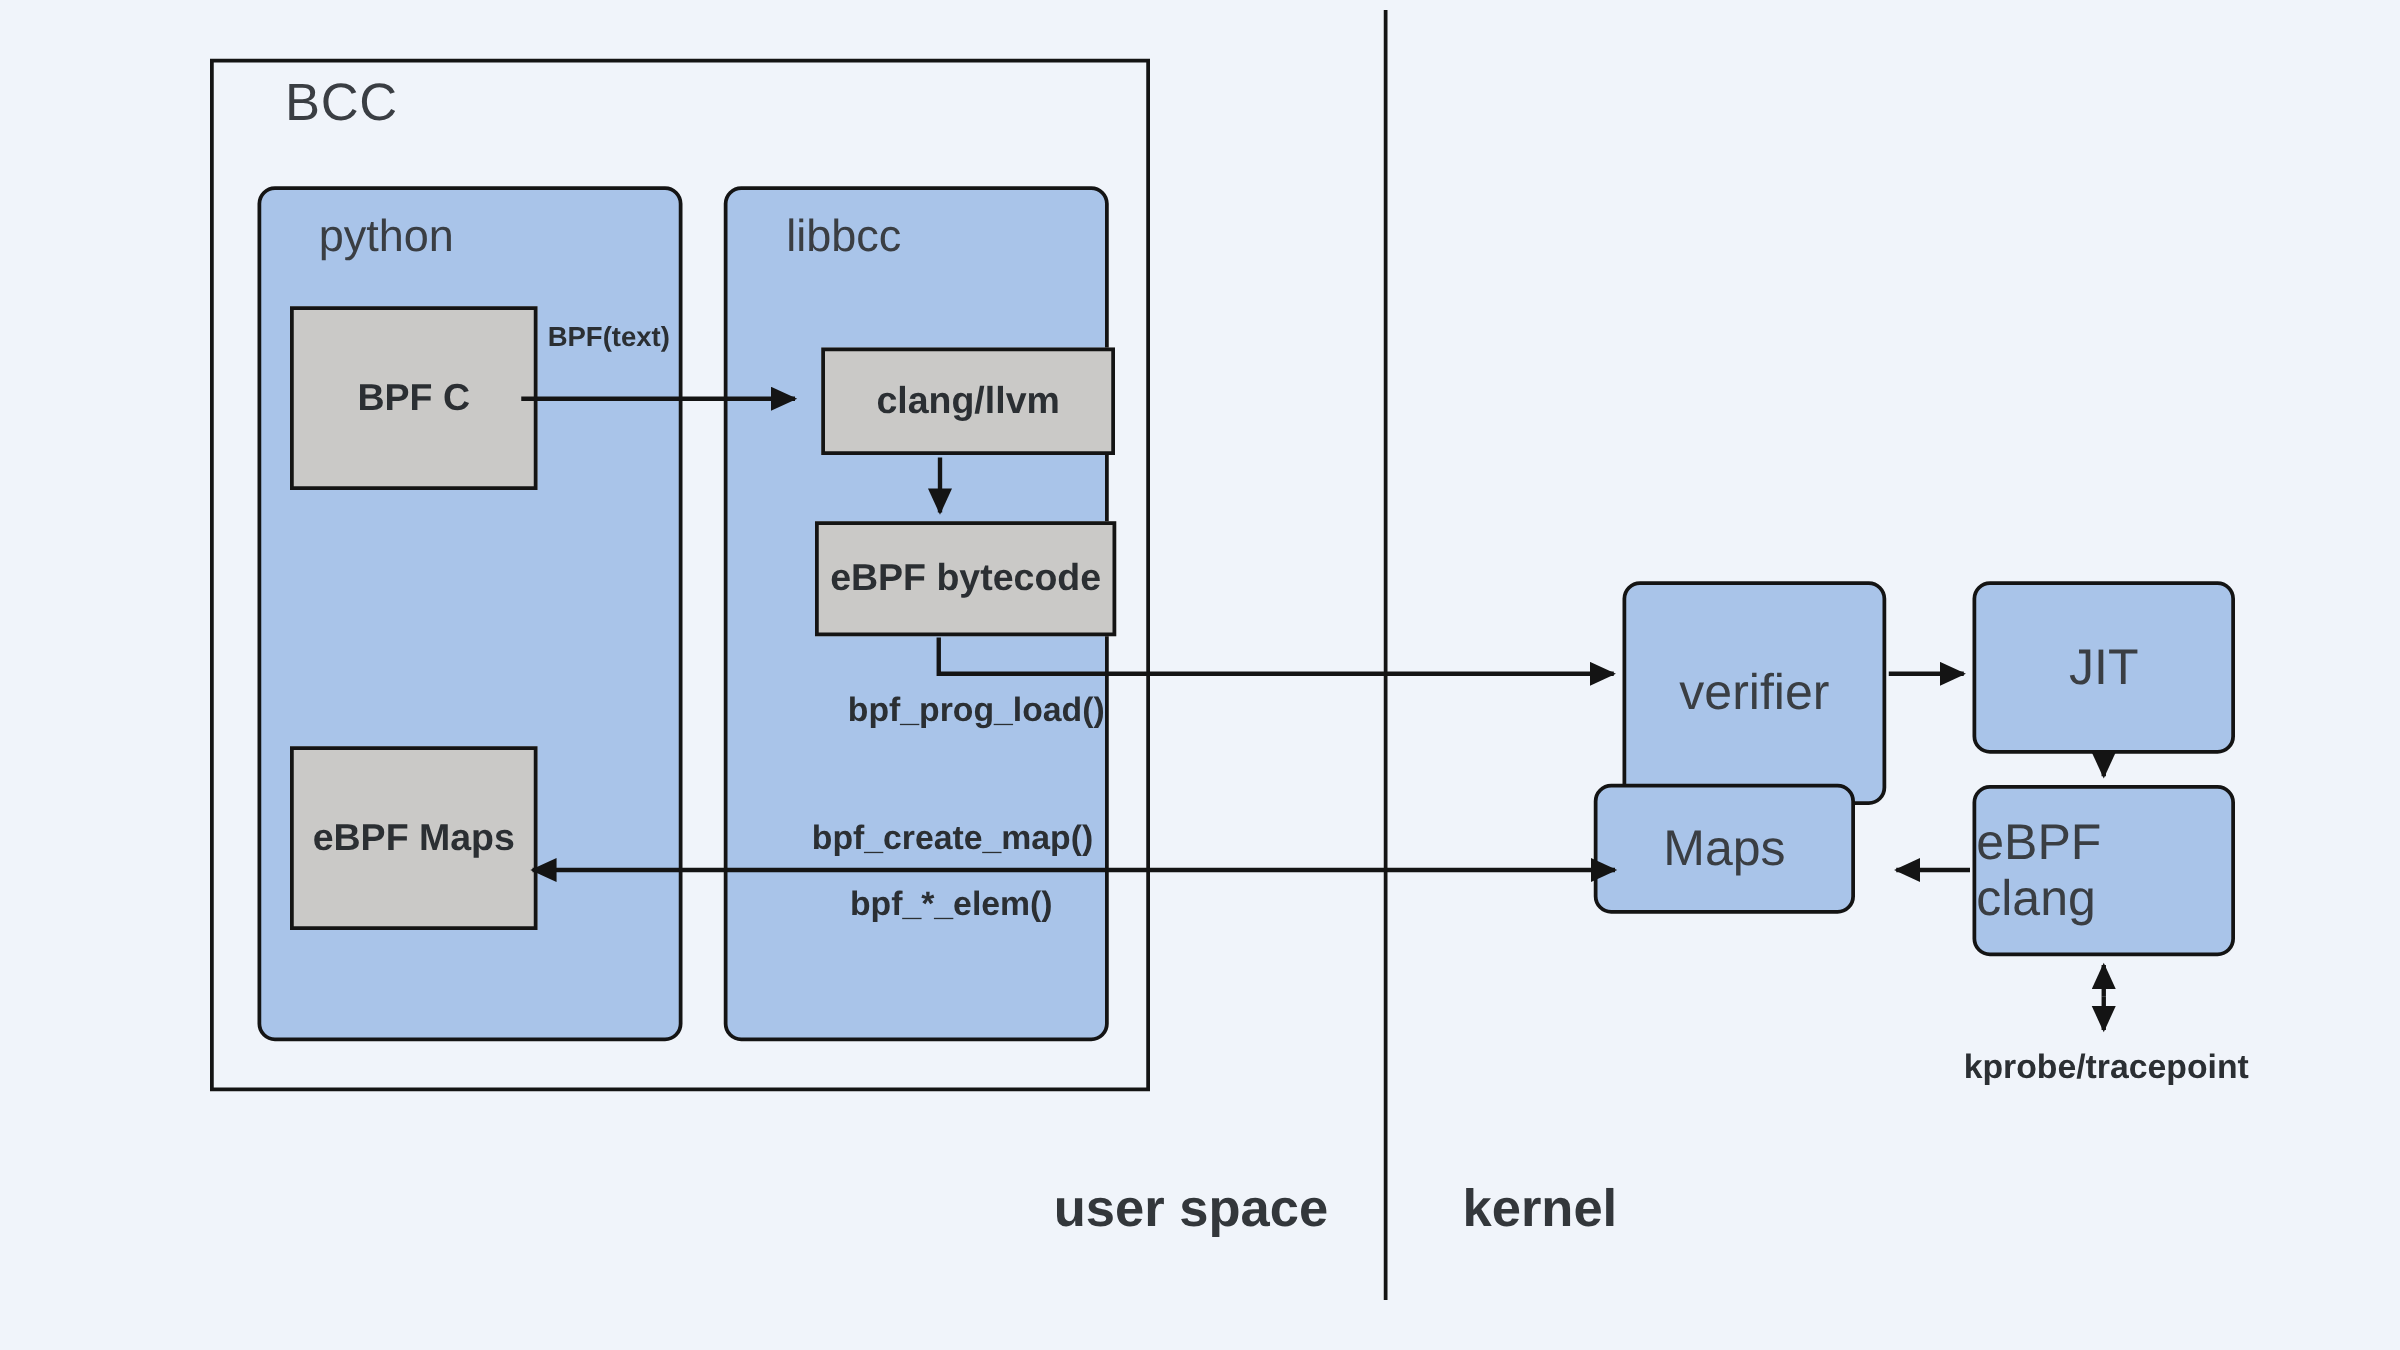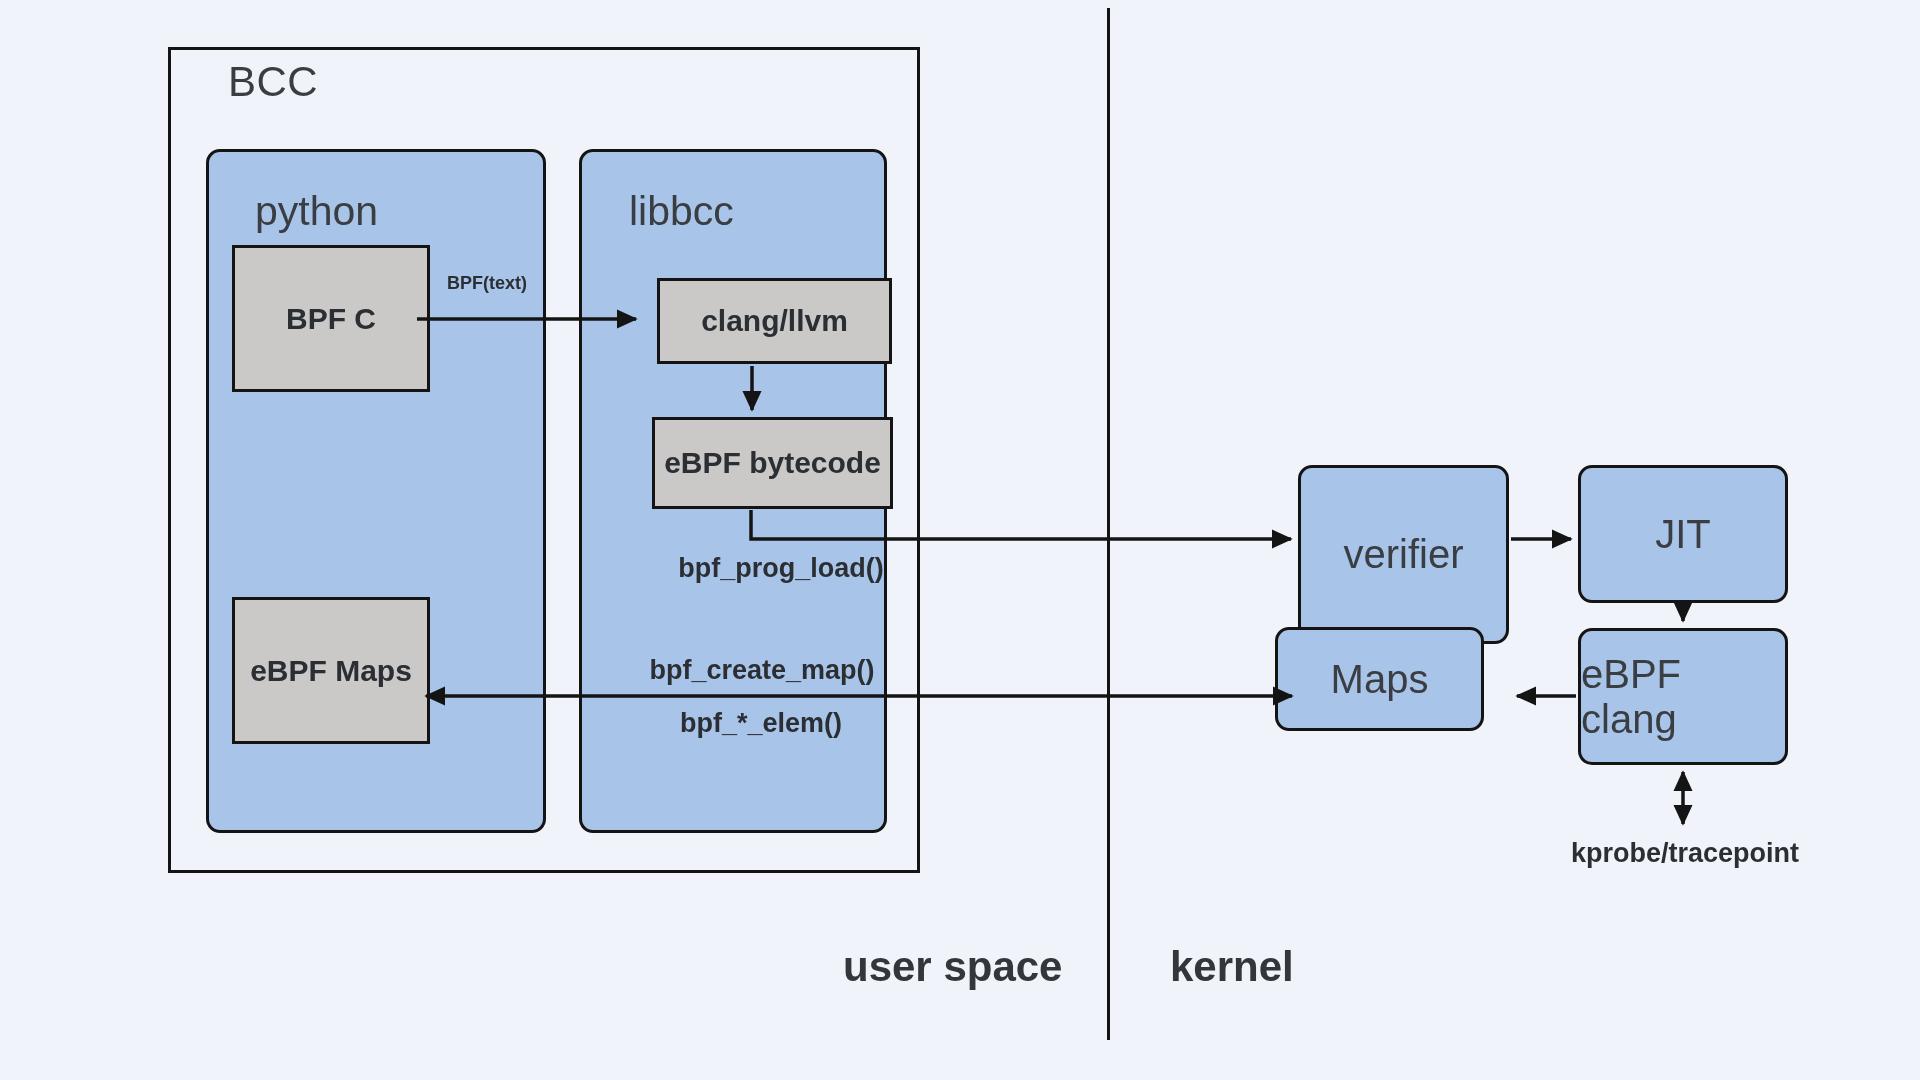--- a/index.html
+++ b/index.html
@@ -36,21 +36,21 @@
   
   .group{
     background:var(--group-fill);
     border:3px solid var(--stroke);
     border-radius:14px;
   }
   .group-python{left:206px;top:149px;width:340px;height:684px}
   .group-libbcc{left:579px;top:149px;width:308px;height:684px}
   .group-label{
     position:absolute;
-    font-size:41px;font-weight:400;color:var(--label-dark);margin-top:20px;
+    font-size:36px;font-weight:400;color:var(--label-dark);
   }
   .group-python .group-label{left:46px;top:16px}
   .group-libbcc .group-label{left:47px;top:16px}
 
   
   .gray-node{
     background:var(--node-fill);
     border:3px solid var(--stroke);
     display:flex;align-items:center;justify-content:center;
     font-size:30px;font-weight:700;color:var(--label-bold);margin-left:14px;
@@ -78,21 +78,21 @@
     left:1107px;top:8px;width:3px;height:1032px;
     background:var(--stroke);
   }
 
   
   .edge-label{
     font-size:27px;font-weight:700;color:var(--label-bold);
     white-space:nowrap;
     transform:translateX(-50%);
   }
-  .lbl-bpftext{left:487px;top:273px;font-size:18px}
+  .lbl-bpftext{left:487px;top:257px;font-size:22px}
   .lbl-progload{left:781px;top:553px}
   .lbl-createmap{left:762px;top:655px}
   .lbl-elem{left:761px;top:708px}
   .lbl-kprobe{left:1685px;top:838px}
 
   
   .region-label{
     font-size:42px;font-weight:700;color:var(--region-label);
     white-space:nowrap;
   }

